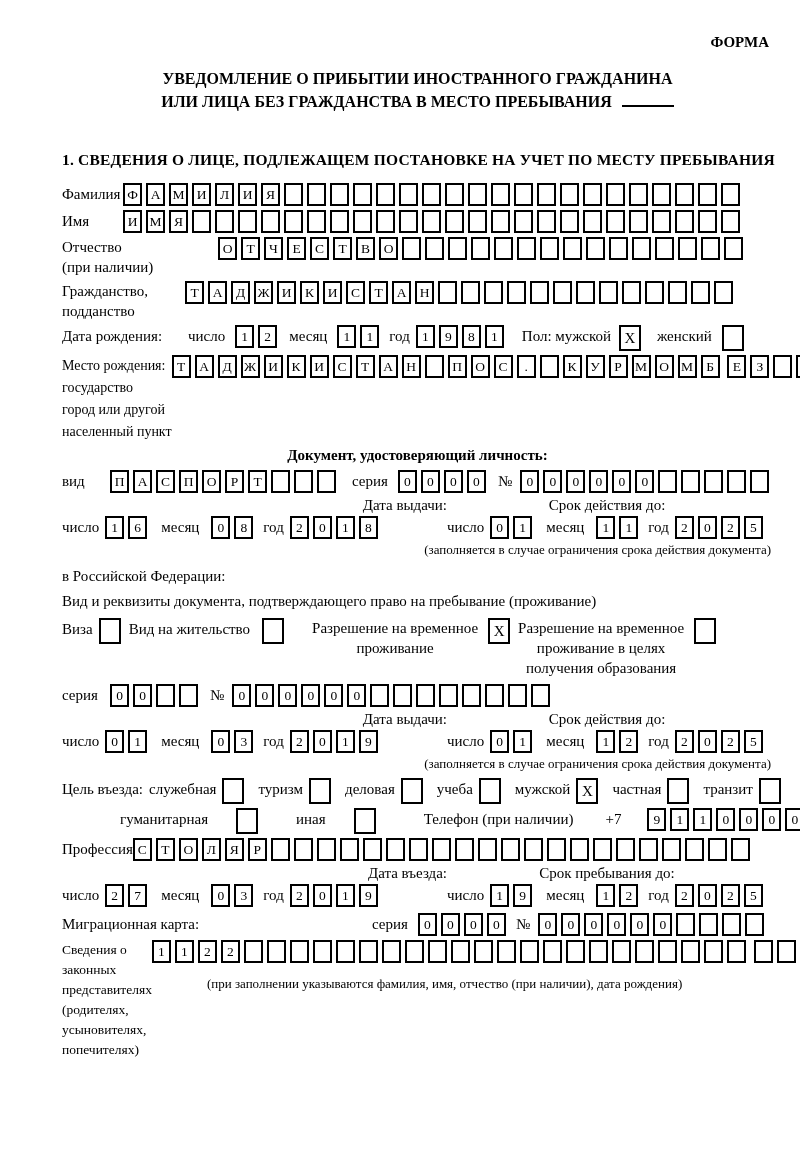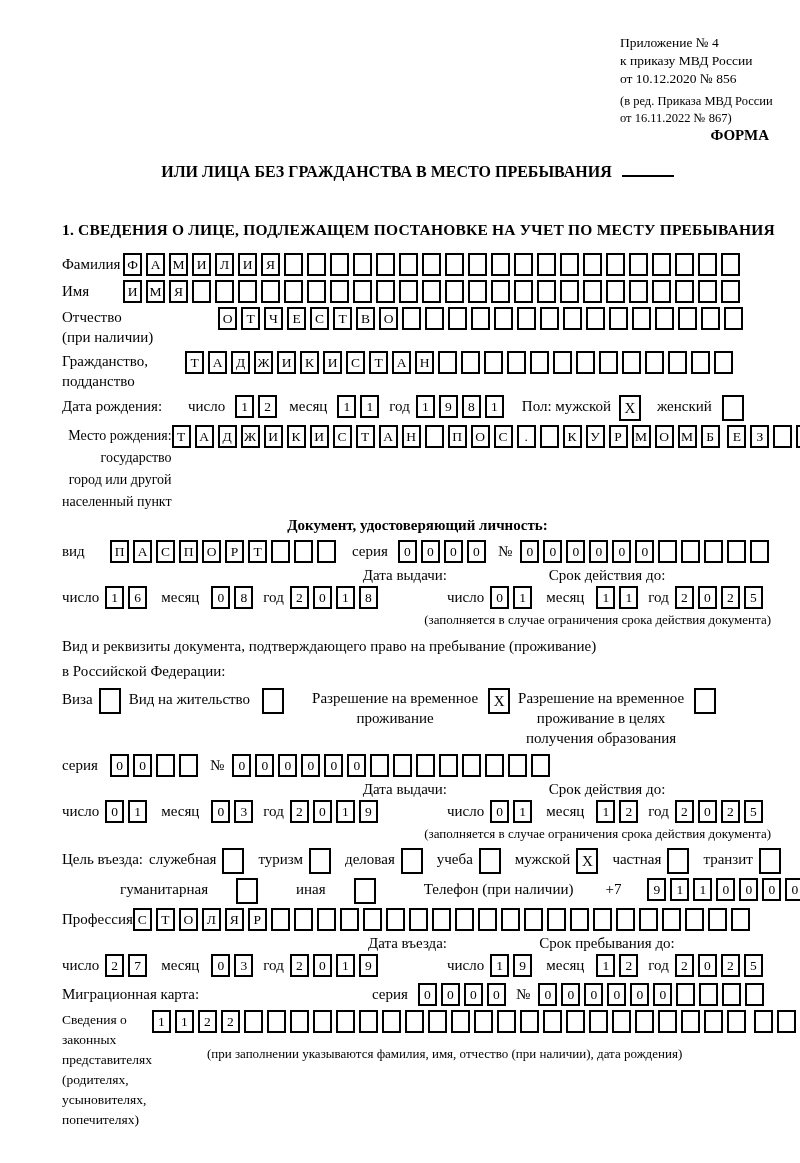--- a/index.html
+++ b/index.html
@@ -19,21 +19,21 @@
   
   .frm{margin-top:14px;}
   .row{display:flex;flex-wrap:nowrap;align-items:flex-start;white-space:nowrap;margin-bottom:4px;}
   .lbl{font-size:15px;line-height:23px;}
   .lblblock{line-height:20px;font-size:15px;}
   .cells{display:inline-block;white-space:nowrap;}
   .cell{display:inline-block;box-sizing:content-box;width:15px;height:19px;border:2px solid #000;
         margin-right:4px;text-align:center;font-size:13.5px;line-height:19px;vertical-align:top;}
   .cb .cell{width:18px;height:22px;line-height:22px;font-size:15px;}
   .w61{flex:0 0 61px;} .w48{flex:0 0 48px;} .w65{flex:0 0 65px;}
-  .w103{flex:0 0 103px;text-align:right;} .w123{flex:0 0 123px;} .w156{flex:0 0 156px;}
+  .w103{flex:0 0 103px;} .w123{flex:0 0 123px;} .w156{flex:0 0 156px;}
   .w88{flex:0 0 88px;} .w310{flex:0 0 310px;} .w118{flex:0 0 118px;}
   .mb7{margin-bottom:7px;}
   .gap6{margin-left:6px;} .gap8{margin-left:8px;} .gap10{margin-left:10px;}
   .gap12{margin-left:12px;} .gap14{margin-left:14px;}
   .gap20{margin-left:4px;} .gap24{margin-left:24px;}
 
   .center-heading{text-align:center;font-weight:bold;font-size:15px;margin:4px 0 6px 0;}
 
   
   .dtitles{display:flex;font-size:15px;margin-bottom:2px;}
@@ -49,33 +49,25 @@
   .repnote{font-size:13px;margin-top:6px;padding-left:55px;white-space:nowrap;}
   .replabel{line-height:20px;font-size:13.5px;}
   .bp-label{line-height:22px;font-size:14px;}
   .phone-row{font-size:14.5px;}
 </style>
 </head>
 <body>
 
 <div class="page">
 
-  <div class="appendix">
-    <div>Приложение № 4</div>
-    <div>к приказу МВД России</div>
-    <div>от 10.12.2020 № 856</div>
-    <div class="edition">
-      <div>(в ред. Приказа МВД России</div>
-      <div>от 16.11.2022 № 867)</div>
-    </div>
-  </div>
 
   <div class="forma">ФОРМА</div>
 
   <div class="title">
+    <div>УВЕДОМЛЕНИЕ О ПРИБЫТИИ ИНОСТРАННОГО ГРАЖДАНИНА</div>
     <div><span>ИЛИ ЛИЦА БЕЗ ГРАЖДАНСТВА В МЕСТО ПРЕБЫВАНИЯ</span><span class="blank-line"></span></div>
   </div>
 
   <div class="sec-heading">1. СВЕДЕНИЯ О ЛИЦЕ, ПОДЛЕЖАЩЕМ ПОСТАНОВКЕ НА УЧЕТ ПО МЕСТУ ПРЕБЫВАНИЯ</div>
 
   <div class="frm">
 
     <div class="row">
       <span class="lbl w61">Фамилия</span>
       <span class="cells"><span class="cell">Ф</span><span class="cell">А</span><span class="cell">М</span><span class="cell">И</span><span class="cell">Л</span><span class="cell">И</span><span class="cell">Я</span><span class="cell"></span><span class="cell"></span><span class="cell"></span><span class="cell"></span><span class="cell"></span><span class="cell"></span><span class="cell"></span><span class="cell"></span><span class="cell"></span><span class="cell"></span><span class="cell"></span><span class="cell"></span><span class="cell"></span><span class="cell"></span><span class="cell"></span><span class="cell"></span><span class="cell"></span><span class="cell"></span><span class="cell"></span><span class="cell"></span></span>
@@ -158,22 +150,22 @@
         <span class="lbl">число</span>
         <span class="cells gap6"><span class="cell">0</span><span class="cell">1</span></span>
         <span class="lbl gap10">месяц</span>
         <span class="cells gap12"><span class="cell">1</span><span class="cell">1</span></span>
         <span class="lbl gap6">год</span>
         <span class="cells gap6"><span class="cell">2</span><span class="cell">0</span><span class="cell">2</span><span class="cell">5</span></span>
       </span>
     </div>
     <div class="note">(заполняется в случае ограничения срока действия документа)</div>
 
+    <div class="intro">в Российской Федерации:</div>
     <div class="intro">Вид и реквизиты документа, подтверждающего право на пребывание (проживание)</div>
-    <div class="intro">в Российской Федерации:</div>
 
     <div class="row" style="margin-top:4px;">
       <span class="lbl">Виза</span>
       <span class="cells cb gap6"><span class="cell"></span></span>
       <span class="lbl gap20">Вид на жительство</span>
       <span class="cells cb gap12"><span class="cell"></span></span>
       <span class="optblock gap24">
         <div>Разрешение на временное</div>
         <div>проживание</div>
       </span>

